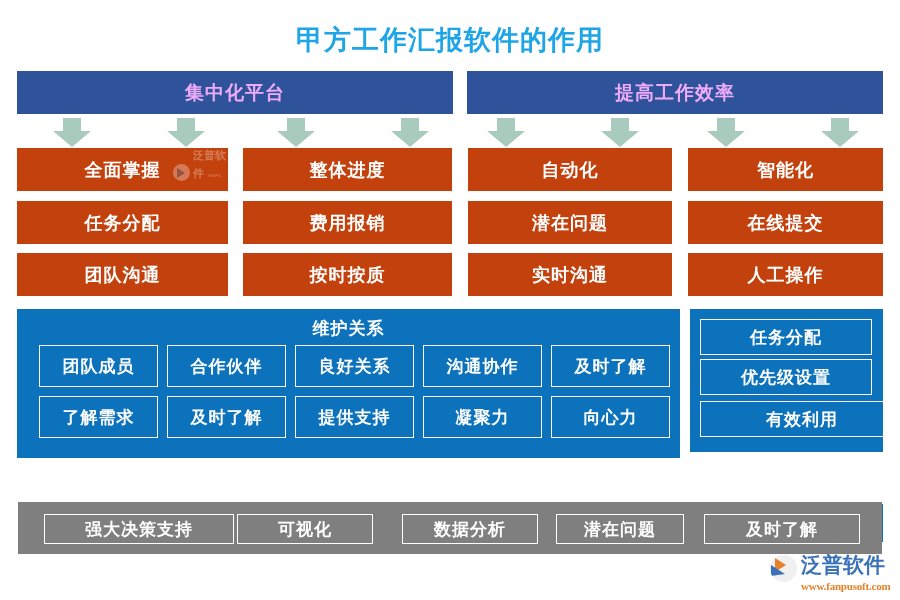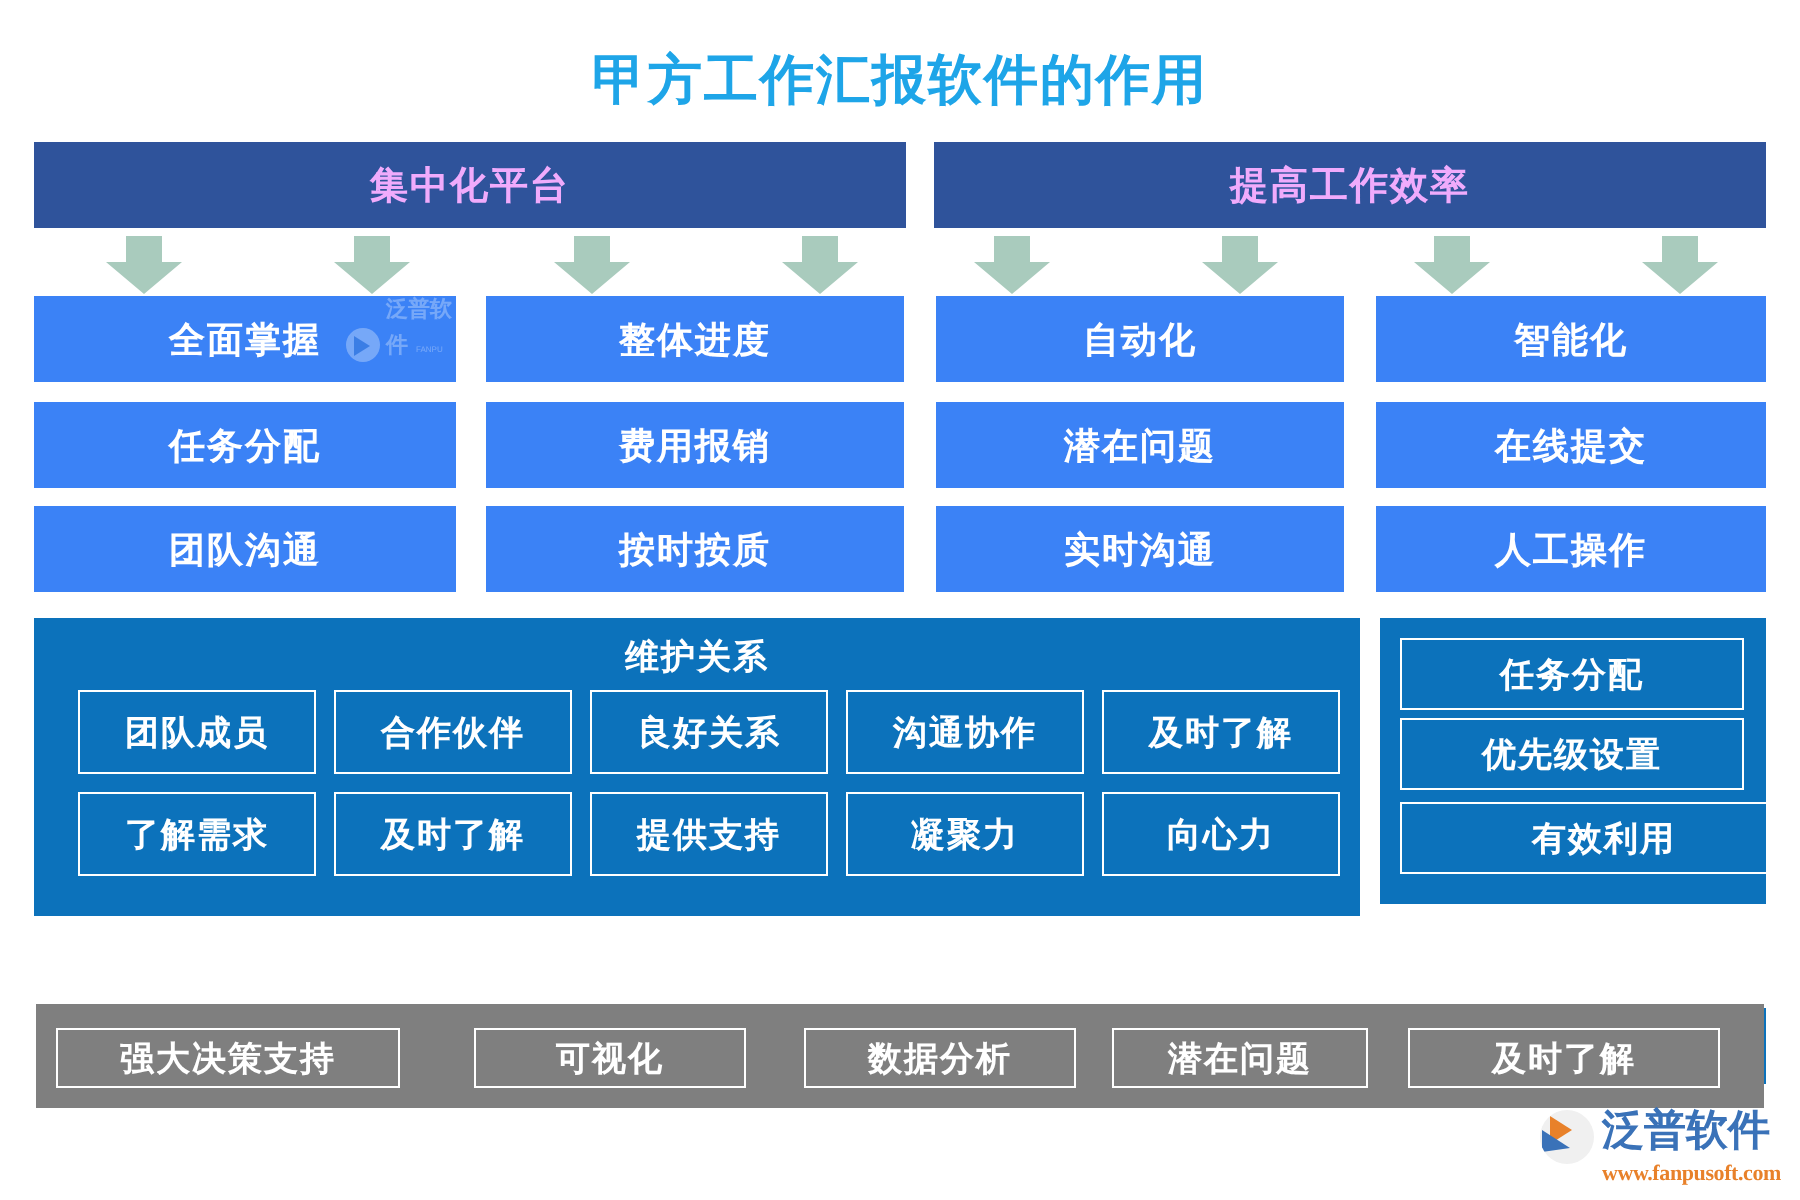--- a/index.html
+++ b/index.html
@@ -73,21 +73,21 @@
     height: 0;
     border-left: 19px solid transparent;
     border-right: 19px solid transparent;
     border-top: 16px solid #a9cbbd;
   }
 
   
   .cyan-cell {
     position: absolute;
     height: 43px;
-    background: #3b82f6;
+    background: #c2410c;
     color: #ffffff;
     font-size: 18px;
     font-weight: bold;
     display: flex;
     align-items: center;
     justify-content: center;
     letter-spacing: 1px;
   }
 
   
@@ -407,21 +407,21 @@
     <div class="outline-cell" style="left:10px;top:92px;width:204px;height:36px">
         <span>有效利用</span>
       </div>
   </div>
 
   <div id="box-optimize">
     <span>优化资源配置</span>
   </div>
 
   <div id="gray-bar">
-    <div class="gray-cell" style="left:10px;width:172px">
+    <div class="gray-cell" style="left:26px;width:190px">
         <span>强大决策支持</span>
       </div>
     <div class="gray-cell" style="left:219px;width:136px">
         <span>可视化</span>
       </div>
     <div class="gray-cell" style="left:384px;width:136px">
         <span>数据分析</span>
       </div>
     <div class="gray-cell" style="left:538px;width:128px">
         <span>潜在问题</span>

